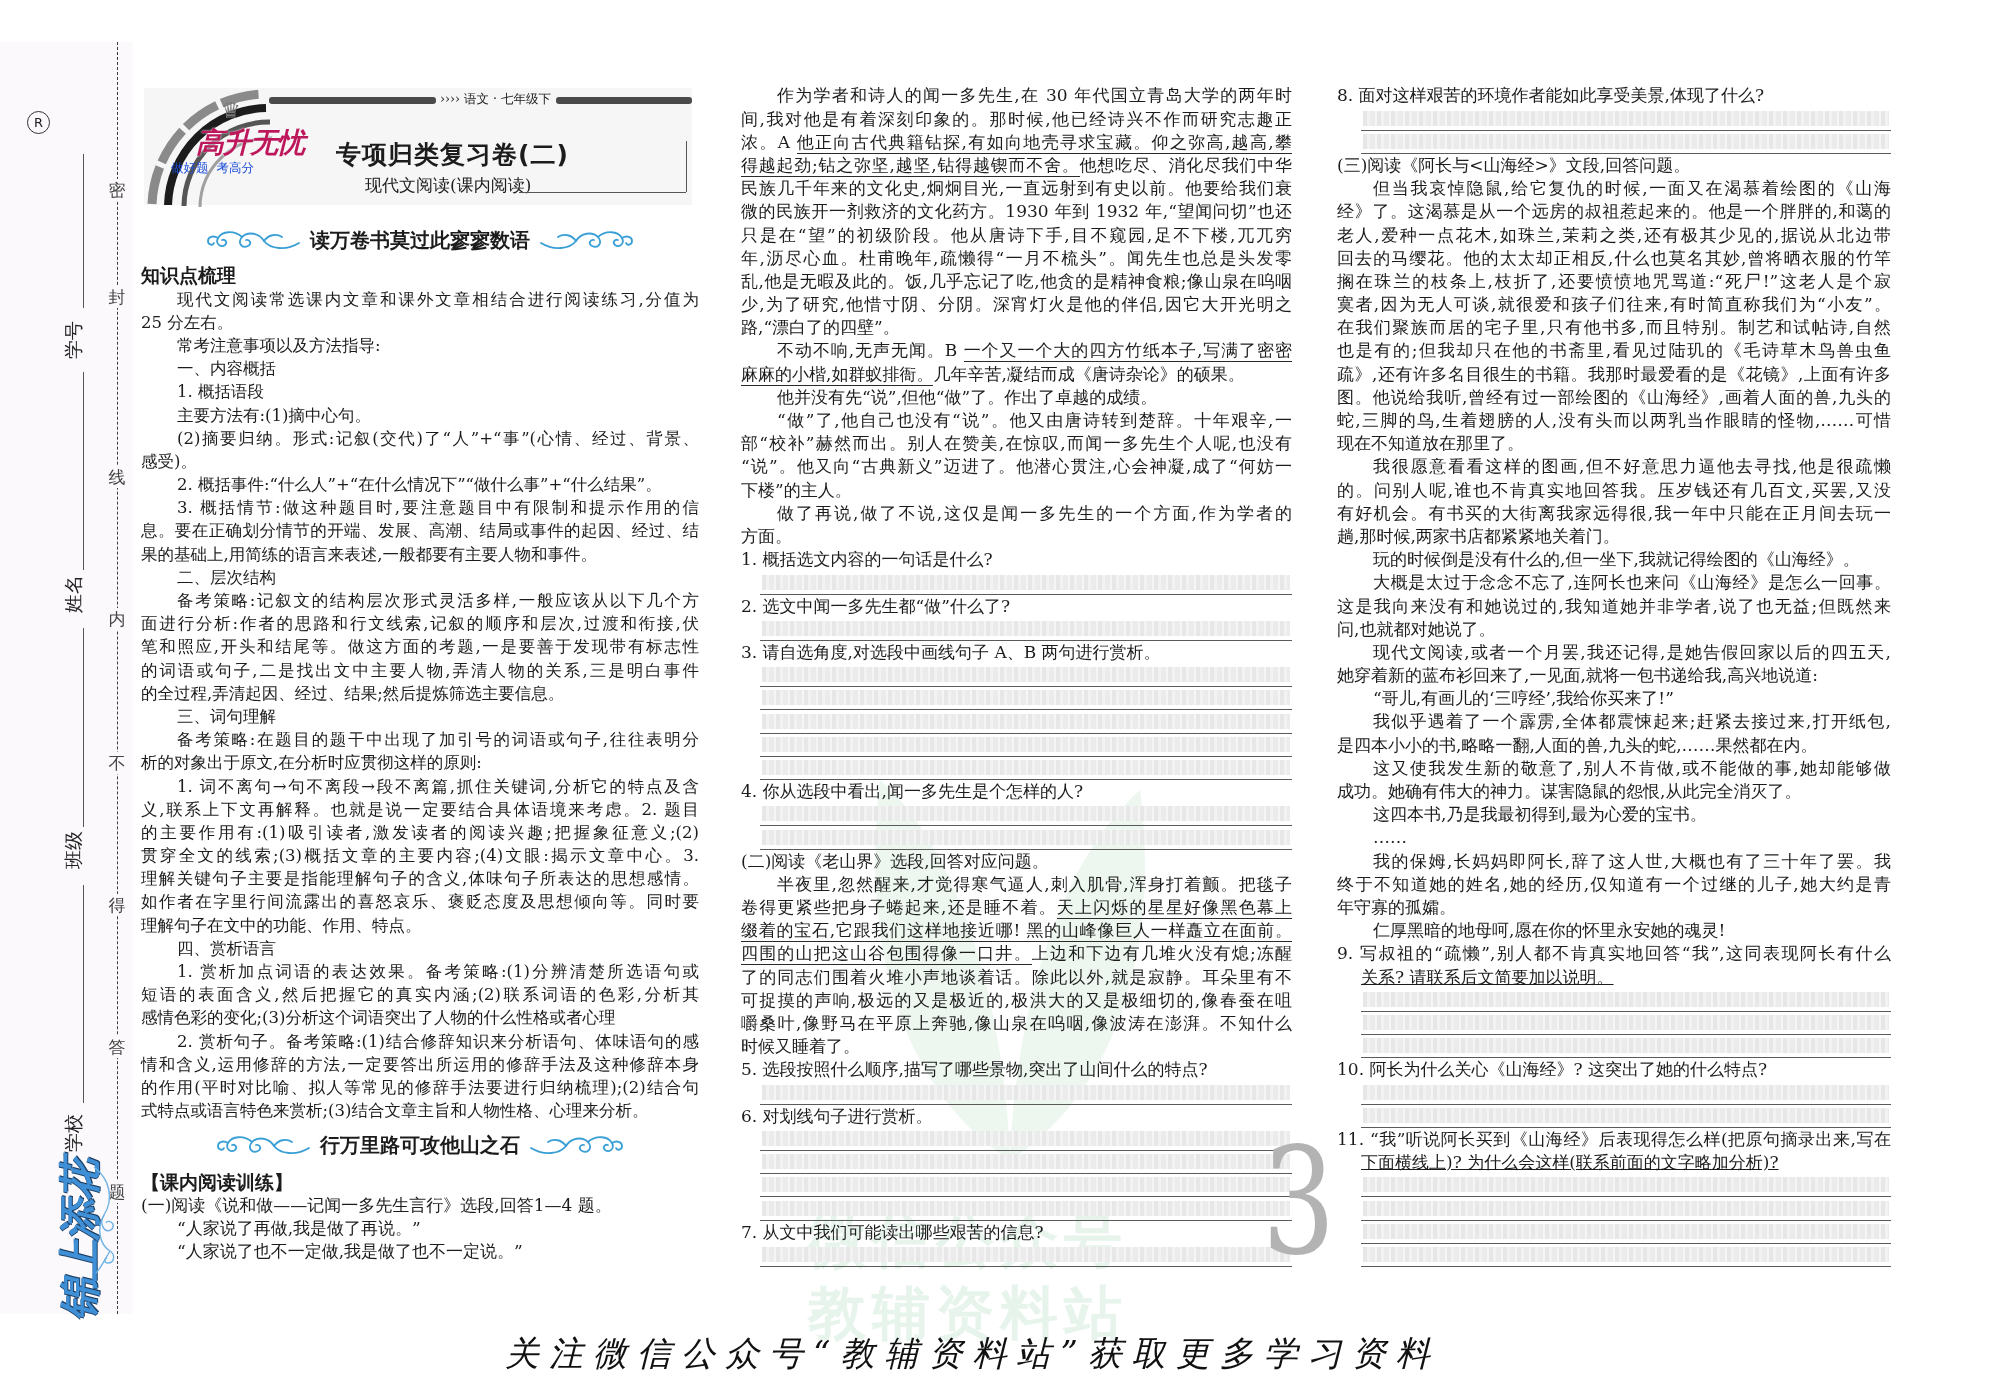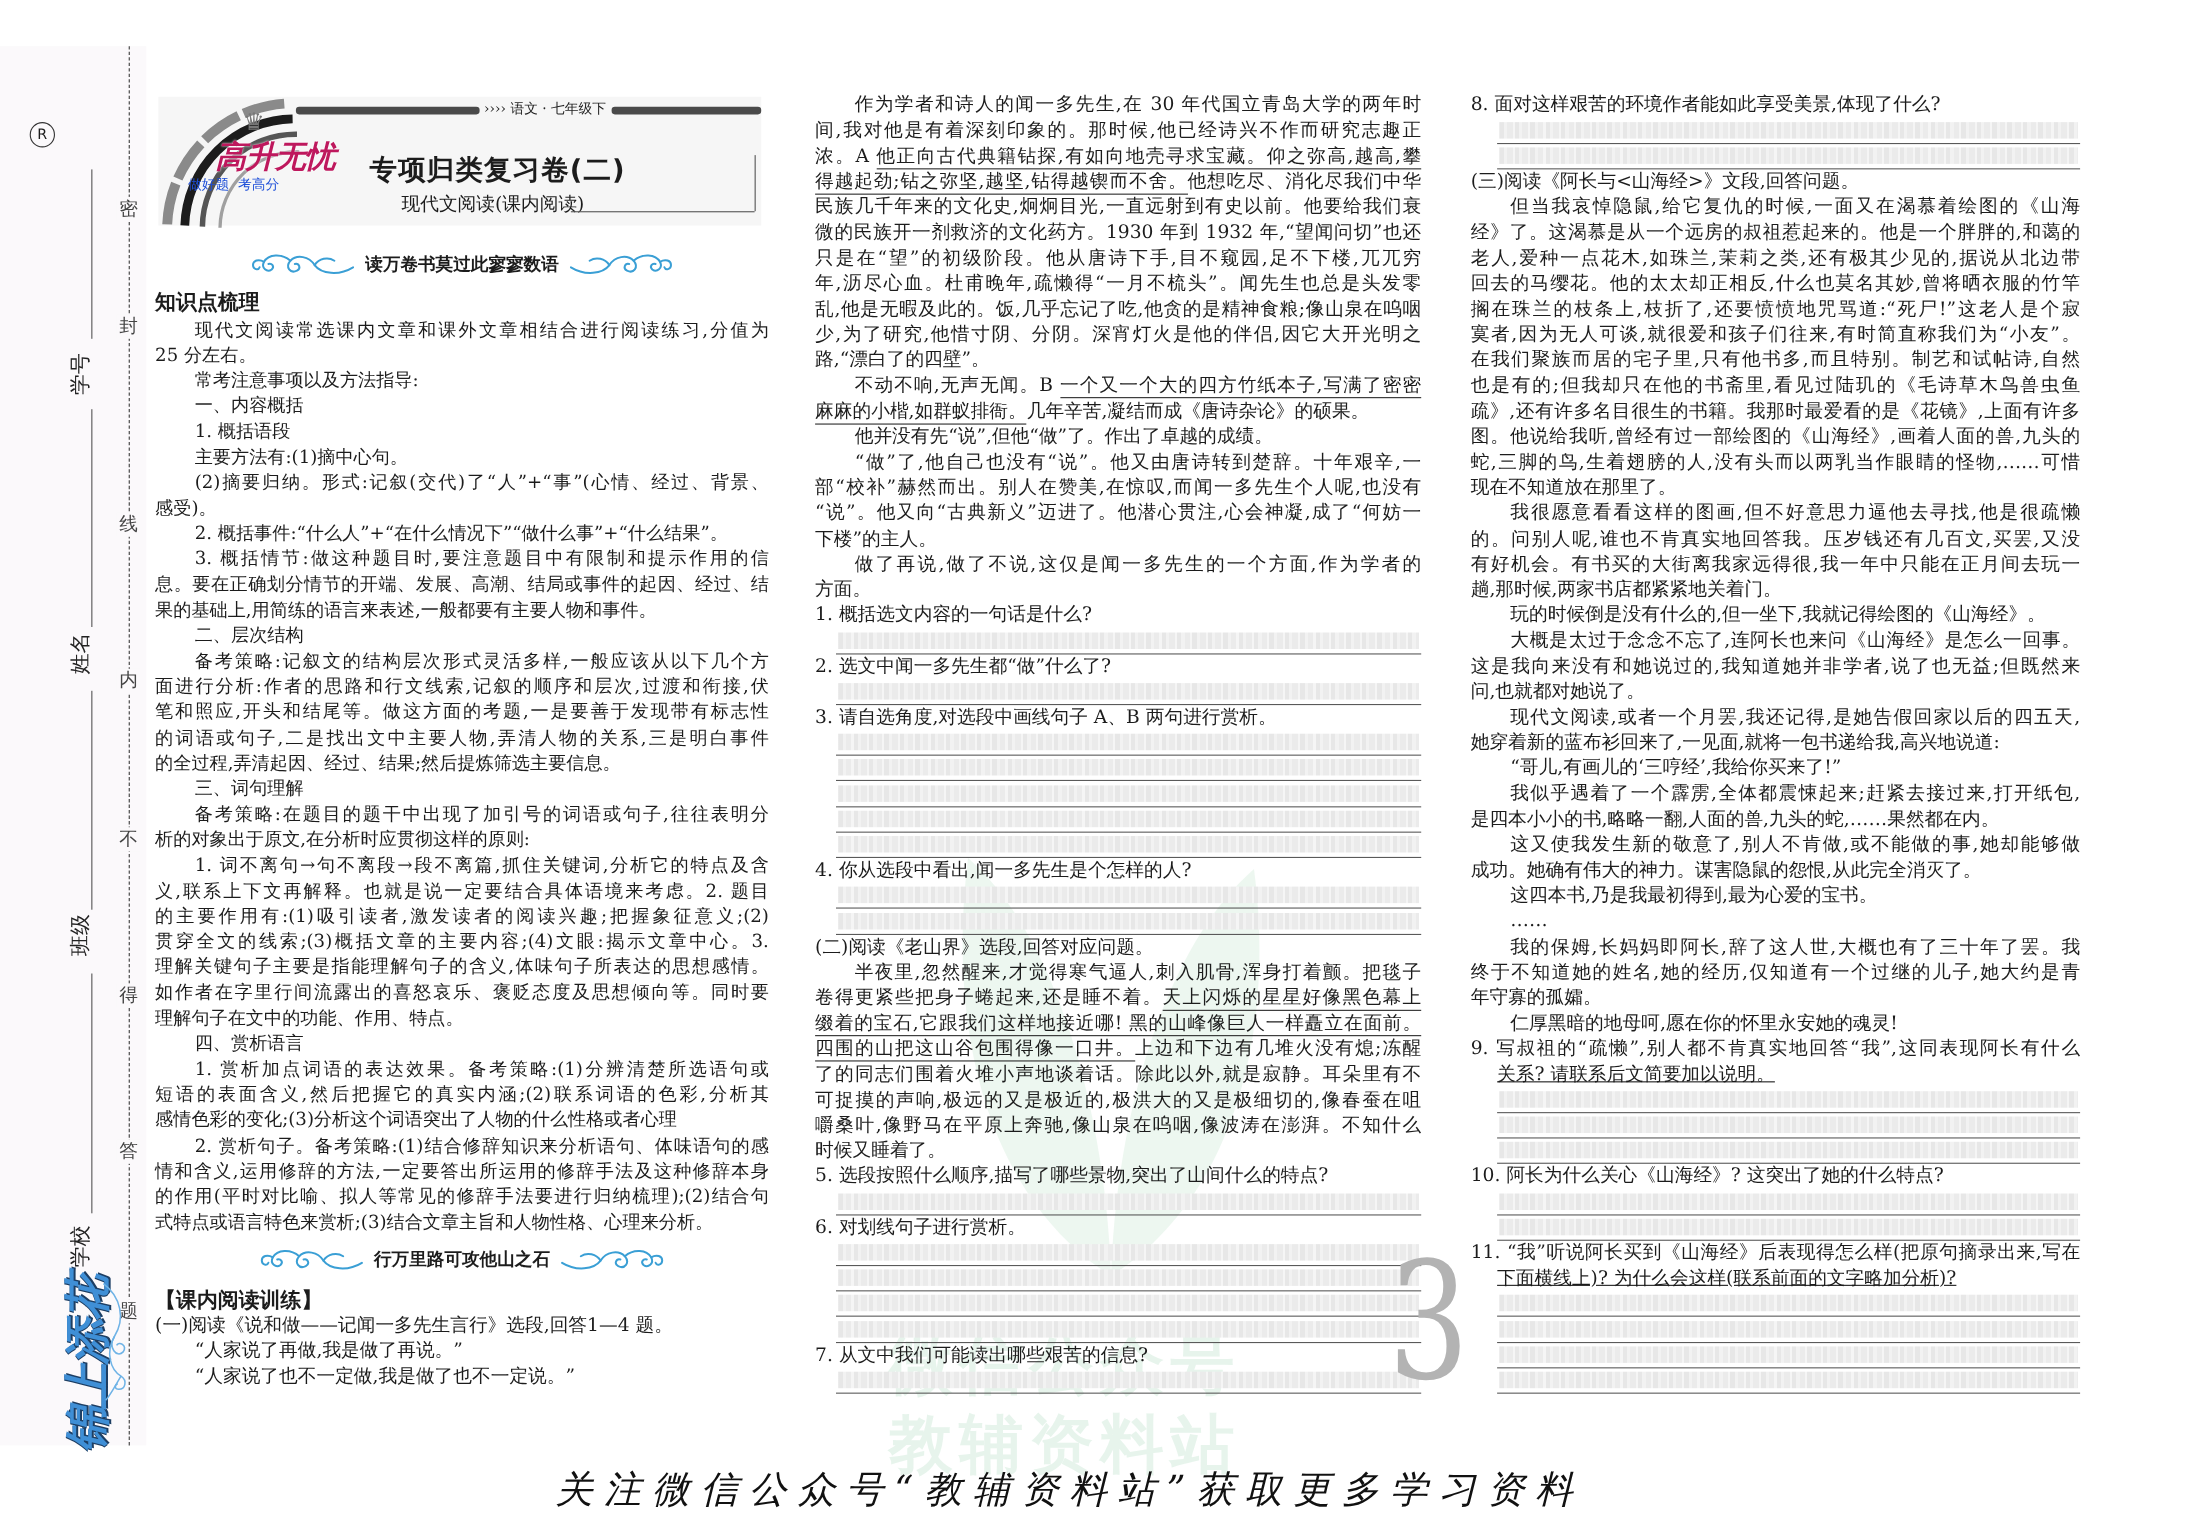--- a/index.html
+++ b/index.html
@@ -23,21 +23,21 @@
   .logo-text{left:168px;top:124px;font-size:28px;font-weight:bold;font-style:italic;letter-spacing:-1px;
              color:#be185d;font-family:"DejaVu Sans",sans-serif;text-shadow:0 0 2px #fff;white-space:nowrap;margin-left:28px;}
   .logo-slogan{left:171px;top:160px;font-size:12.5px;color:#1d4ed8;white-space:pre;font-family:"DejaVu Sans",sans-serif;}
   .crown{left:221px;top:98px;font-size:22px;color:#777;}
   .title{left:336px;top:138px;font-size:25px;font-weight:bold;letter-spacing:1px;white-space:nowrap;font-family:"DejaVu Sans",sans-serif;}
   .subtitle{left:365px;top:174px;font-size:17px;white-space:nowrap;}
   .brk-v{left:686px;top:141px;height:51px;border-left:1px solid #555;}
   .brk-h{left:519px;top:192px;width:167px;border-top:1px solid #555;}
   
   .divider{left:141px;width:558px;height:30px;display:flex;align-items:center;justify-content:center;gap:10px;}
-  .divider .dtext{font-size:16px;font-weight:bold;white-space:nowrap;font-family:"DejaVu Sans",sans-serif;}
+  .divider .dtext{font-size:20px;font-weight:bold;white-space:nowrap;font-family:"DejaVu Sans",sans-serif;}
   .divider svg.r{transform:scaleX(-1);}
   
   .col{position:absolute;}
   .ln{height:23.2px;line-height:23.2px;white-space:nowrap;font-size:17px;}
   #left .ln{font-size:16.5px;}
   .j{text-align:justify;text-align-last:justify;}
   .in{padding-left:36px;}
   .hang{padding-left:24px;text-decoration:underline;}
   .h{font-weight:bold;font-size:19px !important;font-family:"DejaVu Sans",sans-serif;}
   .u{border-bottom:1.3px solid #2a2a2a;padding-bottom:1px;}

